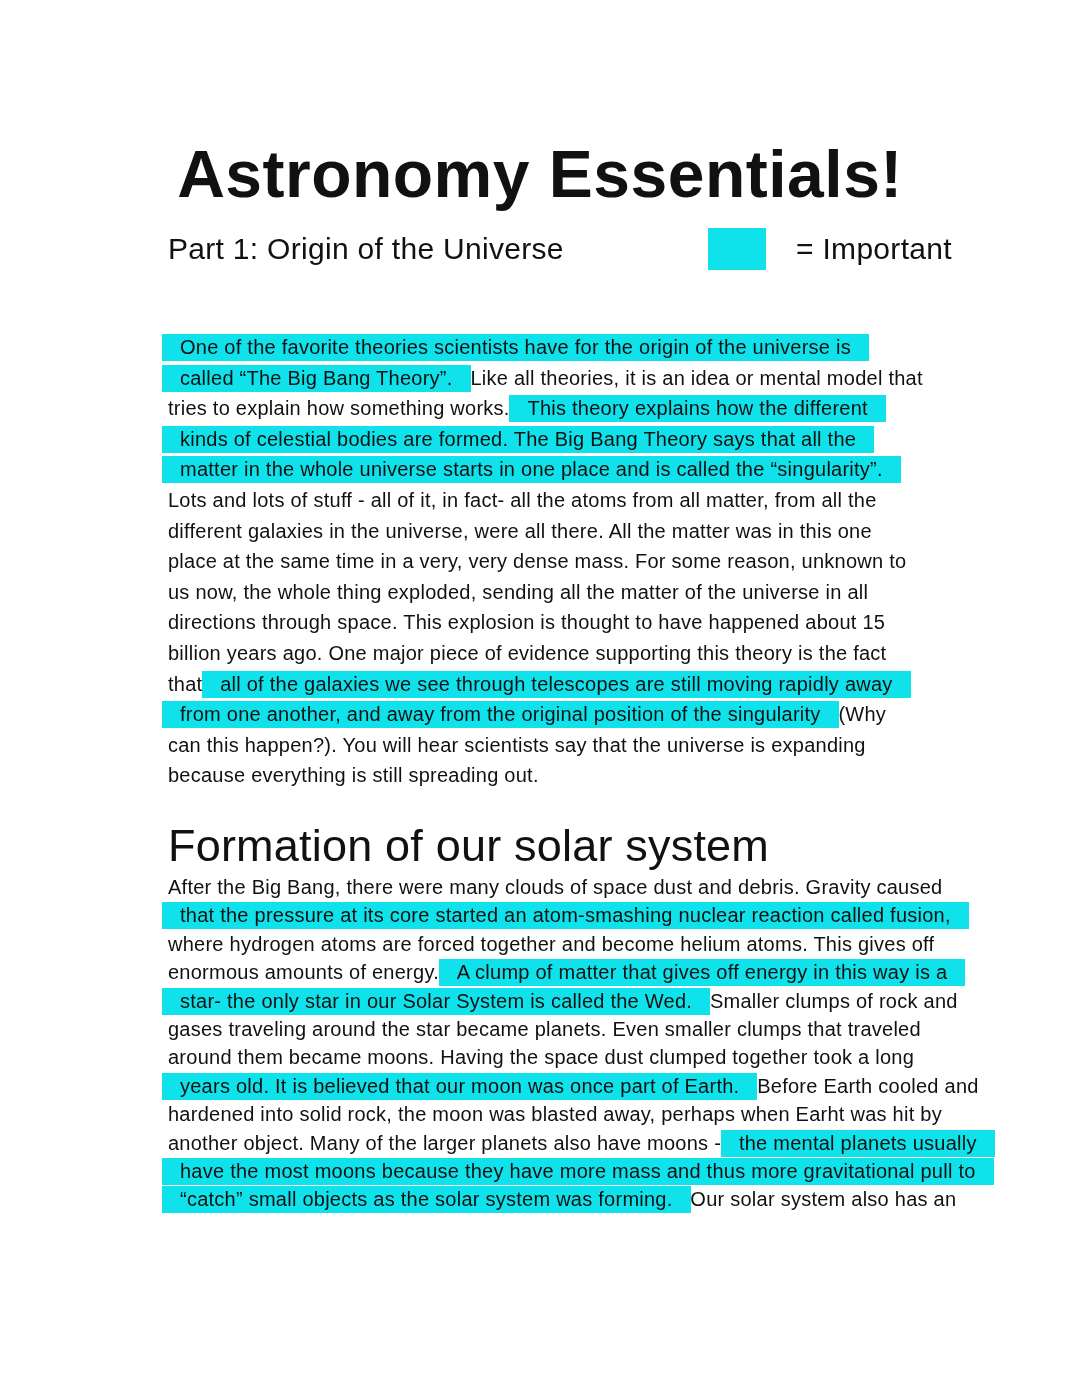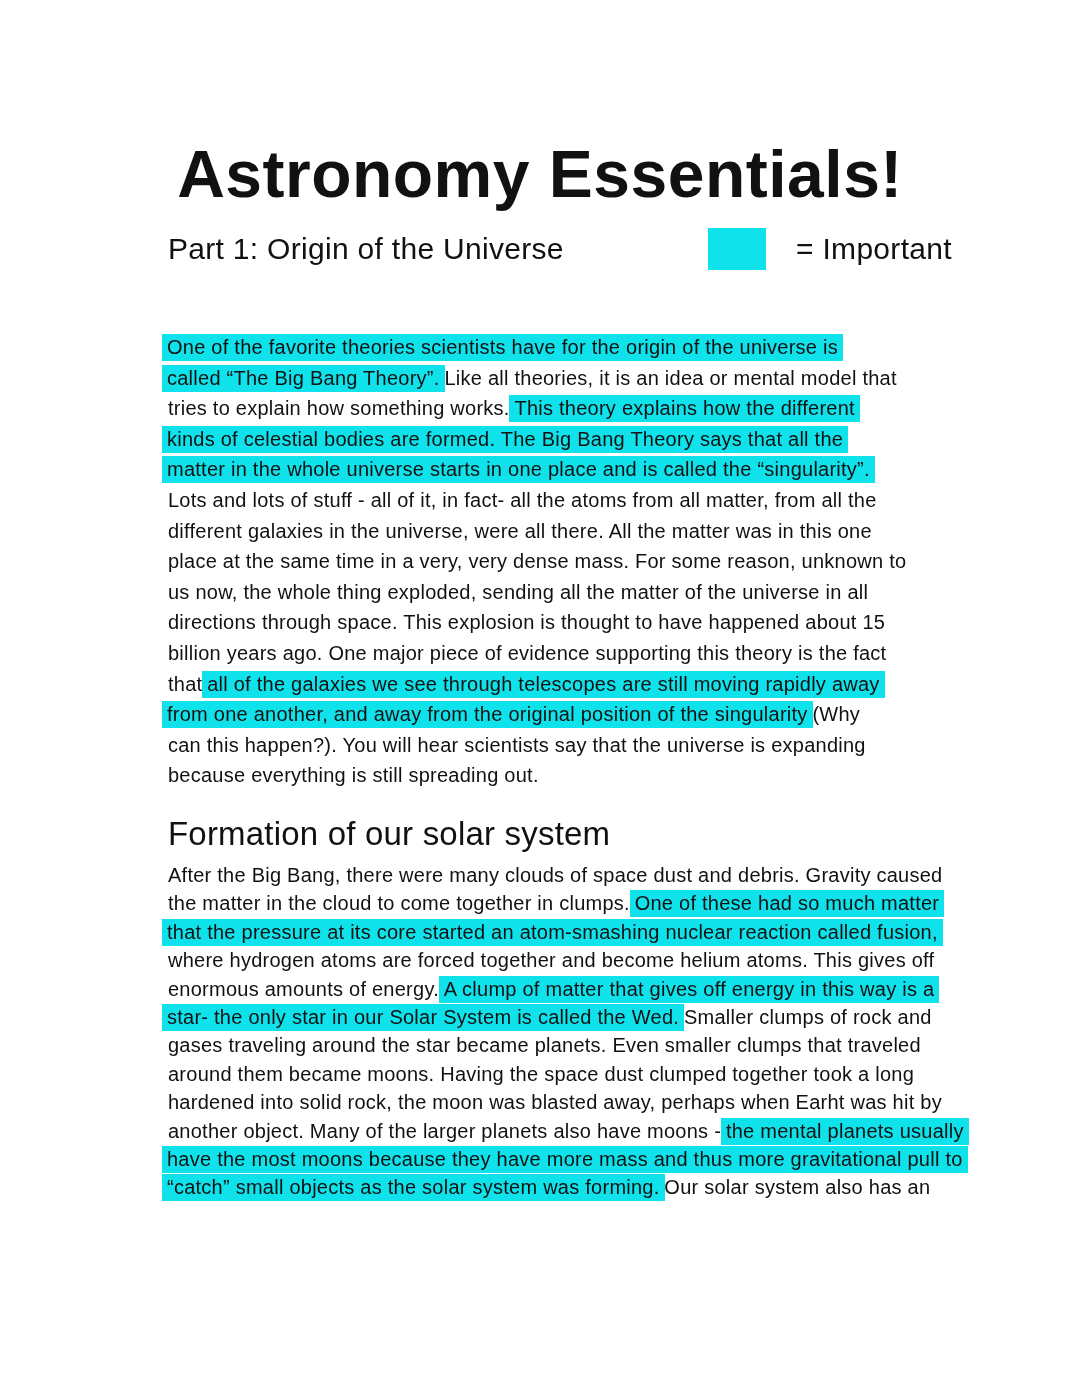--- a/index.html
+++ b/index.html
@@ -60,26 +60,26 @@
     font-size: 20px;
     font-weight: 500;
     letter-spacing: 0.25px;
   }
   .para1 { margin-top: 60px; line-height: 30.6px; }
   .para2 { margin-top: 4px;  line-height: 28.4px; }
   .line { white-space: pre; }
   .seg { white-space: pre; }
   .hl {
     background: var(--hl);
-    padding: 2px 5px 3px;
+    padding: 2px 18px 3px;
     margin: 0 -6px;
   }
   .section-heading {
-    margin-top: 20px;
-    font-size: 33px;
+    margin-top: 32px;
+    font-size: 45px;
     line-height: 46px;
     font-weight: 500;
     letter-spacing: 0.2px;
   }
 </style>
 </head>
 <body>
 
 <div class="page">
   <h1 class="title">Astronomy Essentials!</h1>
@@ -108,26 +108,26 @@
         <div class="line"><span class="seg">that </span><span class="seg hl">all of the galaxies we see through telescopes are still moving rapidly away</span></div>
         <div class="line"><span class="seg hl">from one another, and away from the original position of the singularity</span><span class="seg"> (Why</span></div>
         <div class="line"><span class="seg">can this happen?). You will hear scientists say that the universe is expanding</span></div>
         <div class="line"><span class="seg">because everything is still spreading out.</span></div>
       </div>
 
     <h3 class="section-heading">Formation of our solar system</h3>
 
     <div class="para para2">
         <div class="line"><span class="seg">After the Big Bang, there were many clouds of space dust and debris. Gravity caused</span></div>
-        <div class="line"><span class="seg">the matter in the cloud to come together in clumps. </span><span class="seg hl">One of these had so much matter</span></div>
         <div class="line"><span class="seg hl">that the pressure at its core started an atom-smashing nuclear reaction called fusion,</span></div>
         <div class="line"><span class="seg">where hydrogen atoms are forced together and become helium atoms. This gives off</span></div>
         <div class="line"><span class="seg">enormous amounts of energy. </span><span class="seg hl">A clump of matter that gives off energy in this way is a</span></div>
         <div class="line"><span class="seg hl">star- the only star in our Solar System is called the Wed.</span><span class="seg"> Smaller clumps of rock and</span></div>
         <div class="line"><span class="seg">gases traveling around the star became planets. Even smaller clumps that traveled</span></div>
         <div class="line"><span class="seg">around them became moons. Having the space dust clumped together took a long</span></div>
+        <div class="line"><span class="seg hl">years old. It is believed that our moon was once part of Earth.</span><span class="seg"> Before Earth cooled and</span></div>
         <div class="line"><span class="seg">hardened into solid rock, the moon was blasted away, perhaps when Earht was hit by</span></div>
         <div class="line"><span class="seg">another object. Many of the larger planets also have moons - </span><span class="seg hl">the mental planets usually</span></div>
         <div class="line"><span class="seg hl">have the most moons because they have more mass and thus more gravitational pull to</span></div>
         <div class="line"><span class="seg hl">“catch” small objects as the solar system was forming.</span><span class="seg"> Our solar system also has an</span></div>
       </div>
   </div>
 </div>
 
 </body></html>

